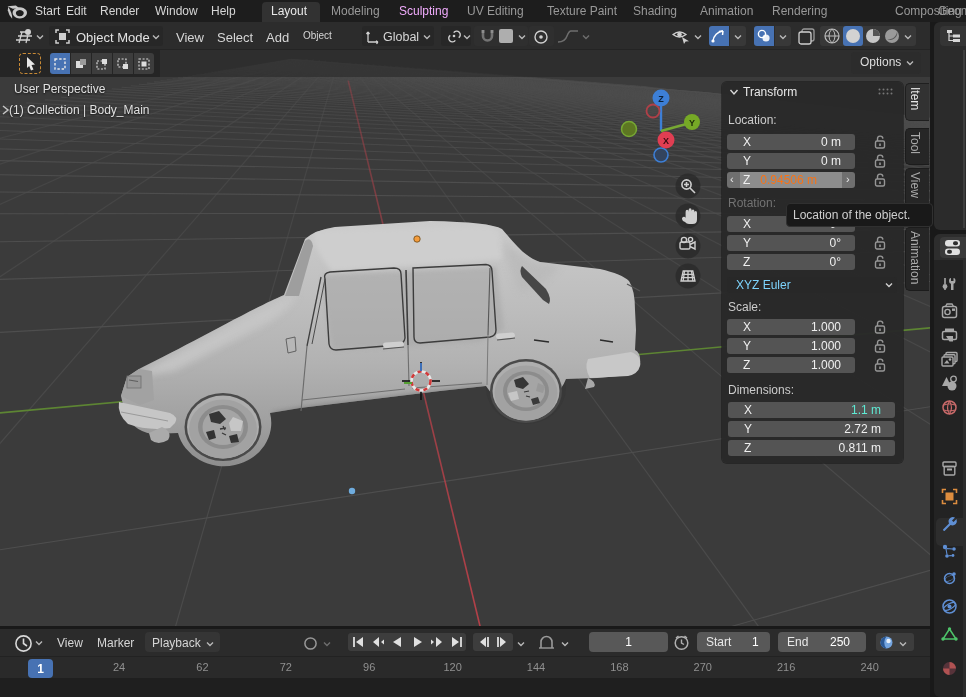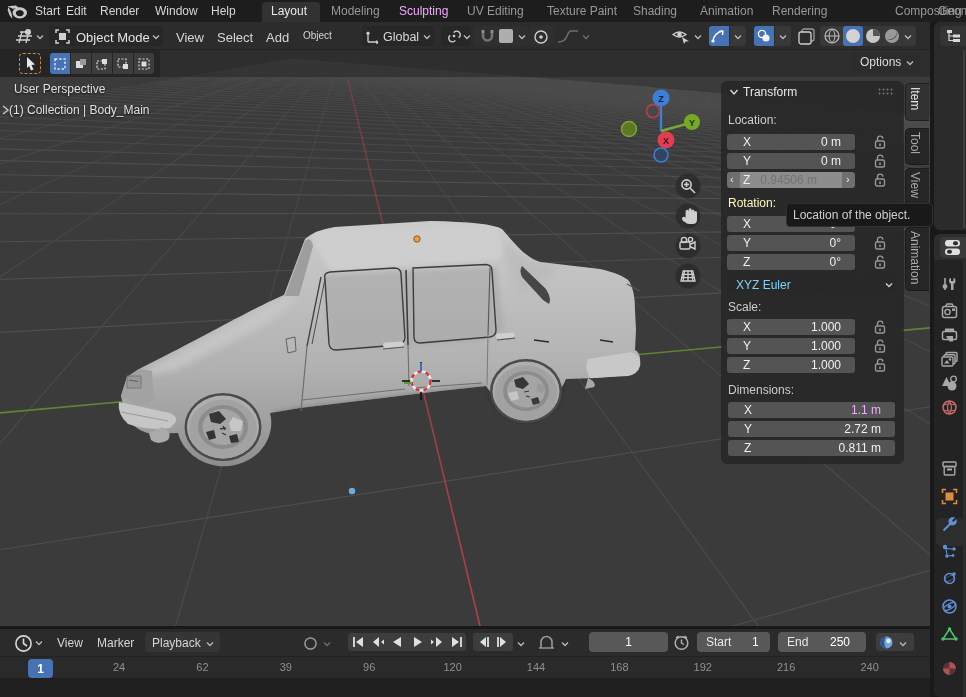--- a/index.html
+++ b/index.html
@@ -573,27 +573,27 @@
     <svg class="abs" style="left:874px;top:154px" width="12" height="14" viewBox="0 0 12 14">
 <rect x="1.5" y="6" width="9" height="7" rx="1.5" fill="none" stroke="#969696" stroke-width="1.4"></rect>
 <path d="M3.5 6 L3.5 4 A2.7 2.7 0 0 1 8.9 3.6" fill="none" stroke="#969696" stroke-width="1.4"></path>
 <rect x="5.2" y="8.5" width="1.6" height="2.5" fill="#969696"></rect>
     </svg>
     <div class="abs" style="left:727px;top:172px;width:128px;height:16px;background:#6f6f6f;border-radius:3px;"></div>
     <div class="abs" style="left:740px;top:172px;width:102px;height:16px;background:#8d8d8d"></div>
     <div class="abs" style="left:730px;top:173px;width:8px;height:14px;color:#e8e8e8;font-size:11px;">‹</div>
     <div class="abs" style="left:846px;top:173px;width:8px;height:14px;color:#e8e8e8;font-size:11px;">›</div>
     <div class="abs txt" style="left:743px;top:173px;color:#f0f0f0">Z</div>
-    <div class="abs txt" style="left:727px;top:173px;width:90px;text-align:right;color:#737373">0.94506 m</div>
+    <div class="abs txt" style="left:727px;top:173px;width:90px;text-align:right;color:#f97316">0.94506 m</div>
     <svg class="abs" style="left:874px;top:173px" width="12" height="14" viewBox="0 0 12 14">
 <rect x="1.5" y="6" width="9" height="7" rx="1.5" fill="none" stroke="#969696" stroke-width="1.4"></rect>
 <path d="M3.5 6 L3.5 4 A2.7 2.7 0 0 1 8.9 3.6" fill="none" stroke="#969696" stroke-width="1.4"></path>
 <rect x="5.2" y="8.5" width="1.6" height="2.5" fill="#969696"></rect>
     </svg>
-    <div class="abs txt" style="left:728px;top:196px;color:#fef9c3">Rotation:</div>
+    <div class="abs txt" style="left:728px;top:196px;color:#737373">Rotation:</div>
     <div class="abs" style="left:727px;top:216px;width:128px;height:16px;background:#545454;border-radius:3px;"></div>
     <div class="abs txt" style="left:743px;top:217px;color:#f0f0f0">X</div>
     <div class="abs txt" style="left:727px;top:217px;width:114px;text-align:right;color:#f0f0f0">0°</div>
     <div class="abs" style="left:727px;top:235px;width:128px;height:16px;background:#545454;border-radius:3px;"></div>
     <div class="abs txt" style="left:743px;top:236px;color:#f0f0f0">Y</div>
     <div class="abs txt" style="left:727px;top:236px;width:114px;text-align:right;color:#f0f0f0">0°</div>
     <svg class="abs" style="left:874px;top:236px" width="12" height="14" viewBox="0 0 12 14">
 <rect x="1.5" y="6" width="9" height="7" rx="1.5" fill="none" stroke="#969696" stroke-width="1.4"></rect>
 <path d="M3.5 6 L3.5 4 A2.7 2.7 0 0 1 8.9 3.6" fill="none" stroke="#969696" stroke-width="1.4"></path>
 <rect x="5.2" y="8.5" width="1.6" height="2.5" fill="#969696"></rect>
@@ -632,21 +632,21 @@
     <div class="abs txt" style="left:743px;top:358px;color:#f0f0f0">Z</div>
     <div class="abs txt" style="left:727px;top:358px;width:114px;text-align:right;color:#f0f0f0">1.000</div>
     <svg class="abs" style="left:874px;top:358px" width="12" height="14" viewBox="0 0 12 14">
 <rect x="1.5" y="6" width="9" height="7" rx="1.5" fill="none" stroke="#969696" stroke-width="1.4"></rect>
 <path d="M3.5 6 L3.5 4 A2.7 2.7 0 0 1 8.9 3.6" fill="none" stroke="#969696" stroke-width="1.4"></path>
 <rect x="5.2" y="8.5" width="1.6" height="2.5" fill="#969696"></rect>
     </svg>
     <div class="abs txt" style="left:728px;top:383px;color:#cccccc">Dimensions:</div>
     <div class="abs" style="left:728px;top:402px;width:167px;height:16px;background:#545454;border-radius:3px;"></div>
     <div class="abs txt" style="left:744px;top:403px;color:#f0f0f0">X</div>
-    <div class="abs txt" style="left:728px;top:403px;width:153px;text-align:right;color:#f0abfc">1.1 m</div>
+    <div class="abs txt" style="left:728px;top:403px;width:153px;text-align:right;color:#5eead4">1.1 m</div>
     <div class="abs" style="left:728px;top:421px;width:167px;height:16px;background:#545454;border-radius:3px;"></div>
     <div class="abs txt" style="left:744px;top:422px;color:#f0f0f0">Y</div>
     <div class="abs txt" style="left:728px;top:422px;width:153px;text-align:right;color:#f0f0f0">2.72 m</div>
     <div class="abs" style="left:728px;top:440px;width:167px;height:16px;background:#545454;border-radius:3px;"></div>
     <div class="abs txt" style="left:744px;top:441px;color:#f0f0f0">Z</div>
     <div class="abs txt" style="left:728px;top:441px;width:153px;text-align:right;color:#f0f0f0">0.811 m</div>
 <div class="abs" style="left:905px;top:83px;width:24px;height:38px;background:#323232;border-radius:5px 0 0 5px;border:1px solid #1f1f1f;border-right:none"></div>
 <div class="abs" style="left:908px;top:87px;writing-mode:vertical-rl;color:#e8e8e8;font-size:12px;font-family:'Liberation Sans',sans-serif">Item</div>
 <div class="abs" style="left:905px;top:128px;width:24px;height:37px;background:#262626;border-radius:5px 0 0 5px;border:1px solid #1c1c1c;border-right:none"></div>
 <div class="abs" style="left:908px;top:132px;writing-mode:vertical-rl;color:#ababab;font-size:12px">Tool</div>
@@ -835,20 +835,20 @@
 <path d="M7.5 1.5 A6 6 0 0 0 7.5 13.5 A9 9 0 0 1 7.5 1.5" fill="#2a5793"></path>
 <circle cx="9.5" cy="6" r="2.2" fill="#e8f0fa"></circle>
     </svg>
 <svg class="abs" style="left:898px;top:639px" width="10" height="10" viewBox="0 0 10 10">
       <path d="M2 3.5 L5 6.5 L8 3.5" stroke="#b8b8b8" stroke-width="1.4" fill="none"></path>
     </svg>
 <div class="abs" style="left:28px;top:659px;width:25px;height:19px;background:#4772b3;border-radius:4px"></div>
 <div class="abs txt" style="left:28px;top:662px;width:25px;text-align:center;color:#fff;font-size:12px;font-weight:bold">1</div>
 <div class="abs txt" style="left:99.0px;top:661px;width:40px;text-align:center;color:#909090;font-size:11px">24</div>
 <div class="abs txt" style="left:182.4px;top:661px;width:40px;text-align:center;color:#909090;font-size:11px">62</div>
-<div class="abs txt" style="left:265.8px;top:661px;width:40px;text-align:center;color:#909090;font-size:11px">39</div>
+<div class="abs txt" style="left:265.8px;top:661px;width:40px;text-align:center;color:#909090;font-size:11px">72</div>
 <div class="abs txt" style="left:349.20000000000005px;top:661px;width:40px;text-align:center;color:#909090;font-size:11px">96</div>
 <div class="abs txt" style="left:432.6px;top:661px;width:40px;text-align:center;color:#909090;font-size:11px">120</div>
 <div class="abs txt" style="left:516.0px;top:661px;width:40px;text-align:center;color:#909090;font-size:11px">144</div>
 <div class="abs txt" style="left:599.4000000000001px;top:661px;width:40px;text-align:center;color:#909090;font-size:11px">168</div>
-<div class="abs txt" style="left:682.8000000000001px;top:661px;width:40px;text-align:center;color:#909090;font-size:11px">192</div>
+<div class="abs txt" style="left:682.8000000000001px;top:661px;width:40px;text-align:center;color:#909090;font-size:11px">270</div>
 <div class="abs txt" style="left:766.2px;top:661px;width:40px;text-align:center;color:#909090;font-size:11px">216</div>
 <div class="abs txt" style="left:849.6px;top:661px;width:40px;text-align:center;color:#909090;font-size:11px">240</div>
 </div>
 </body></html>

